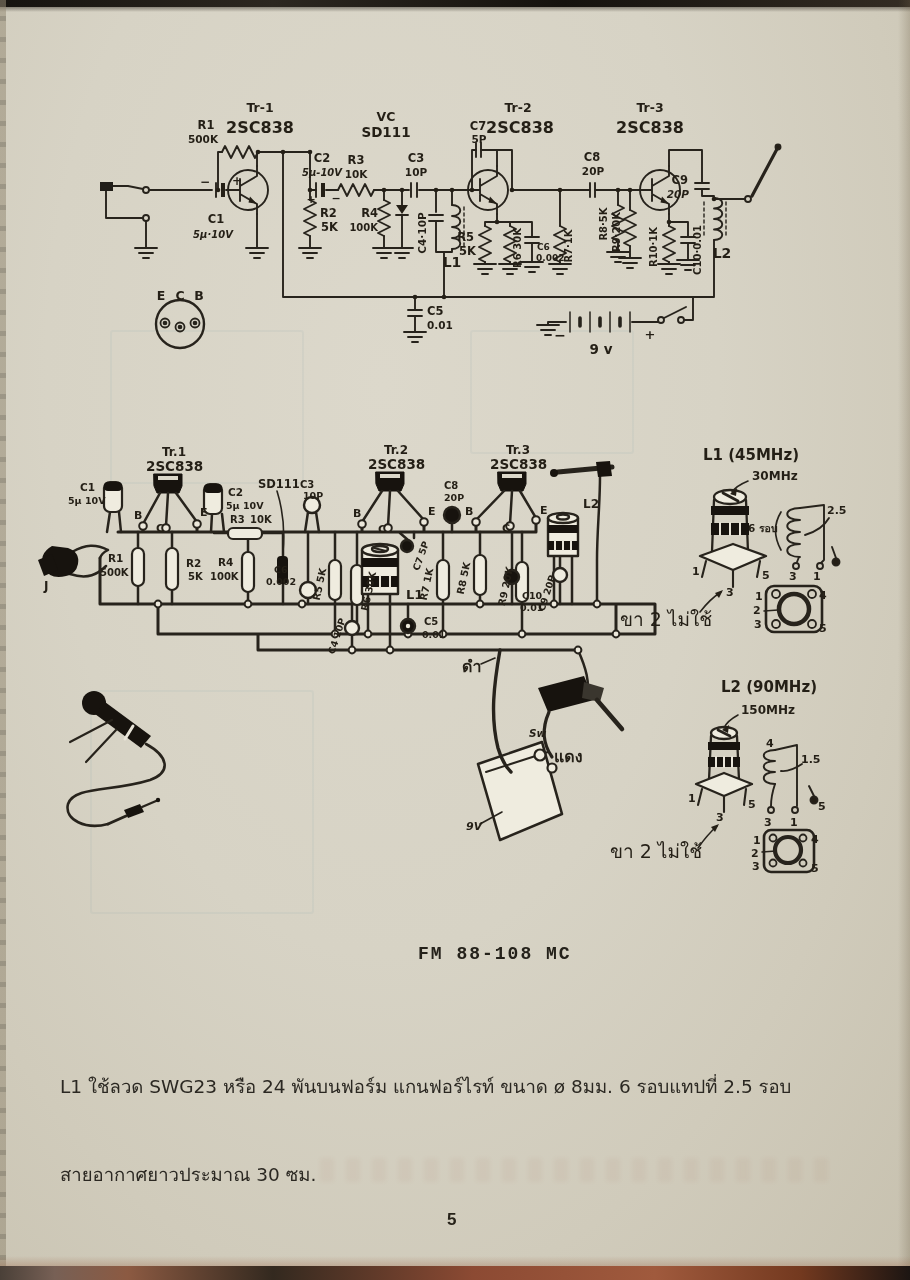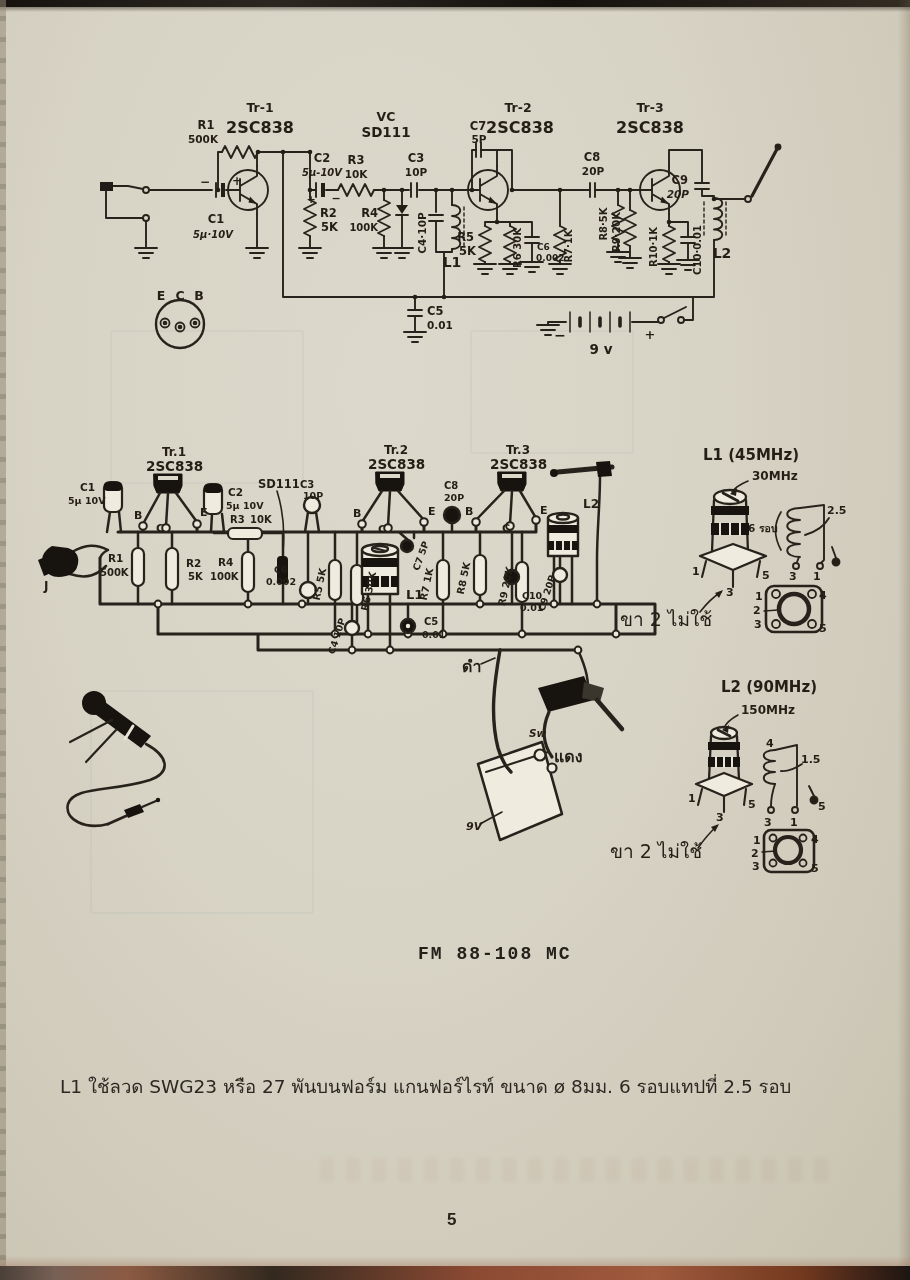--- a/index.html
+++ b/index.html
@@ -595,21 +595,22 @@
       <text x="753" y="844" font-size="11">1</text>
       <text x="751" y="857" font-size="11">2</text>
       <text x="752" y="870" font-size="11">3</text>
       <text x="811" y="843" font-size="11">4</text>
       <text x="811" y="872" font-size="11">5</text>
       <text x="610" y="858" font-size="19" font-weight="normal">ขา 2 ไม่ใช้</text>
     </g>
   </svg>
 
   <div class="caption">FM 88-108 MC</div>
-  <div class="note-line" style="top:1072px;">L1 ใช้ลวด SWG23  หรือ 27 พันบนฟอร์ม แกนฟอร์ไรท์ ขนาด ø 8มม. 6 รอบแ​ทปที่ 2.5 รอบ</div>
+  <div class="note-line" style="top:1072px;">L1 ใช้ลวด SWG23  หรือ 24 พันบนฟอร์ม แกนฟอร์ไรท์ ขนาด ø 8มม. 6 รอบแ​ทปที่ 2.5 รอบ</div>
+  <div class="note-line" style="top:1160px;">สายอากาศยาวประมาณ 30 ซม.</div>
   <div class="page-num">5</div>
 
   <div class="edge-top"></div>
   <div class="edge-top-blend"></div>
   <div class="edge-left"></div>
   <div class="edge-right"></div>
   <div class="edge-bottom-blend"></div>
   <div class="edge-bottom"></div>
 </div>
 

